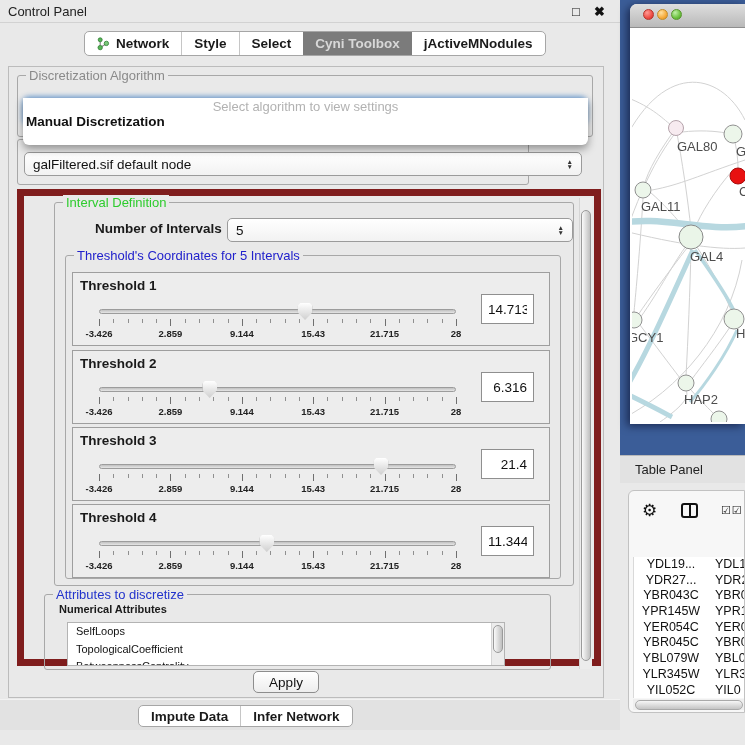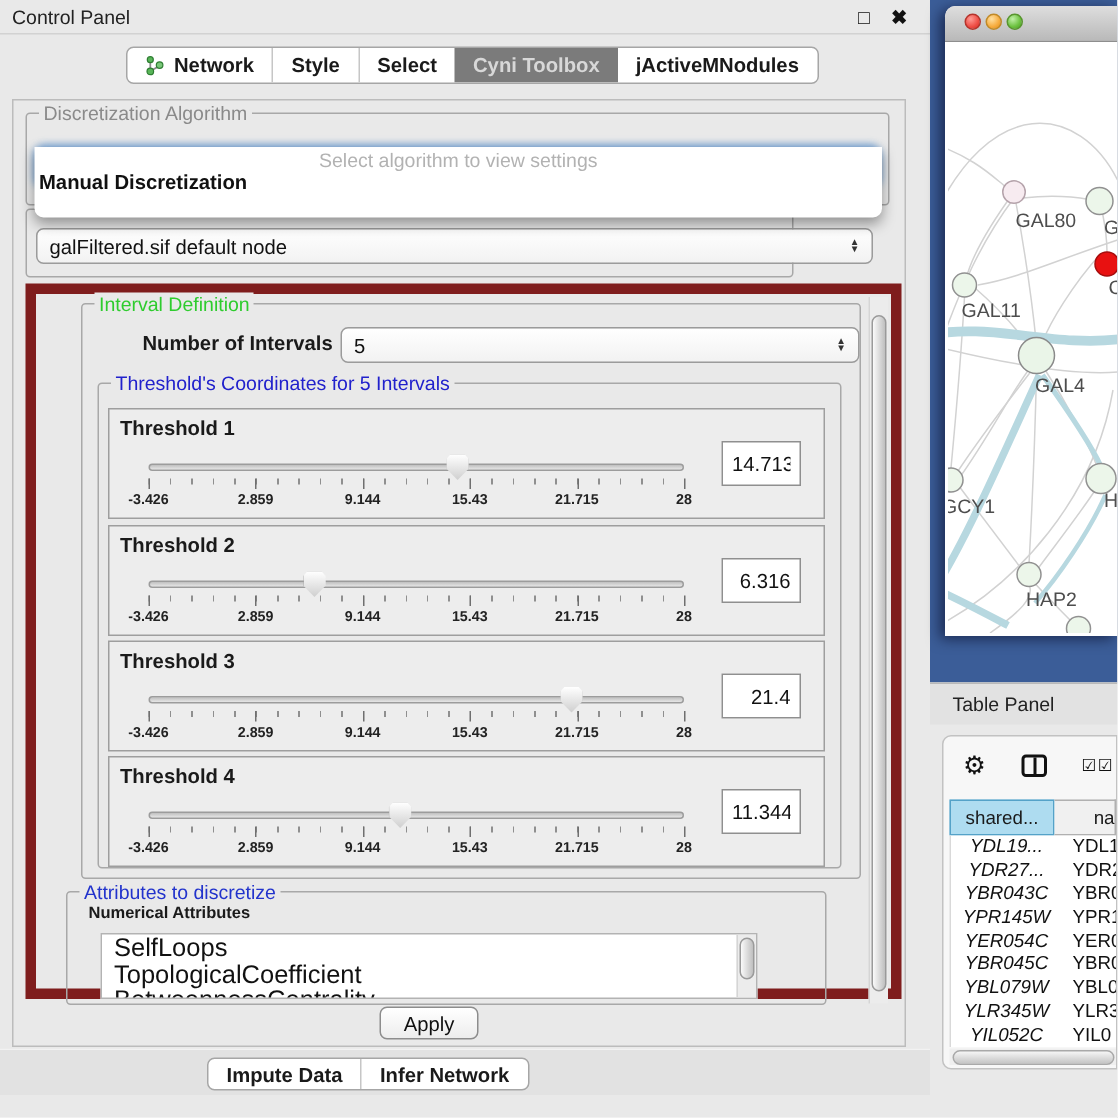--- a/index.html
+++ b/index.html
@@ -74,21 +74,21 @@
   .majortick{position:absolute;top:0;width:1px;height:7px;background:#6f6f6f;}
   .thr-labels{position:absolute;left:26px;top:55px;width:357px;height:12px;}
   .thr-labels span{position:absolute;transform:translateX(-50%);font-size:9.5px;font-weight:bold;color:#222;white-space:nowrap;}
   .p0{left:0;} .p20{left:20%;} .p40{left:40%;} .p60{left:60%;} .p80{left:80%;} .p100{left:100%;}
   .thr-value{position:absolute;left:408px;top:21px;width:53px;height:30px;border:1px solid #8f8f8f;background:#fff;box-sizing:border-box;font-family:"Liberation Sans",sans-serif;font-size:13.5px;text-align:right;padding:0 6px;color:#111;}
 
   #attrs-group{left:20px;top:398px;width:507px;height:76px;}
   #attrs-group > .grouptitle{color:#2233cc;}
   #numattr-title{position:absolute;left:14px;top:8px;font-weight:bold;font-size:11px;text-align:center;}
   #attr-list{position:absolute;left:22px;top:27px;width:438px;height:44px;background:#fff;border:1px solid #b3b3b3;box-sizing:border-box;overflow:hidden;}
-  .attr-item{padding-left:8px;font-size:17px;line-height:17.5px;color:#111;white-space:nowrap;}
+  .attr-item{padding-left:8px;font-size:11px;line-height:17.5px;color:#111;white-space:nowrap;}
   #list-vscroll{right:0;top:0;height:100%;}
   #list-vscroll .vthumb{top:2px;height:26px;}
 
   #apply-btn{position:absolute;left:244px;top:604px;width:64px;height:20px;border:1px solid #8d8d8d;border-radius:5px;background:linear-gradient(#ffffff,#ededed);font-size:13.5px;display:flex;align-items:center;justify-content:center;color:#111;}
 
   
   #right-region{left:620px;top:0;width:125px;height:745px;background:#e9e9e9;}
   #desktop{left:0;top:0;width:125px;height:455px;background:#3b5d98;}
   #net-window{left:10px;top:4px;width:115px;height:420px;border-radius:7px 0 0 0;box-shadow:-3px 2px 9px rgba(0,0,25,.55);overflow:hidden;background:#fff;}
   #net-titlebar{left:0;top:0;width:115px;height:24px;background:linear-gradient(#dedede,#b9b9b9);border-bottom:1px solid #8e8e8e;box-sizing:border-box;}
@@ -108,21 +108,21 @@
   #gear-icon{position:absolute;left:13px;top:9px;font-size:17px;color:#111;}
   #split-icon{position:absolute;left:52px;top:12px;width:17px;height:15px;border:2px solid #111;border-radius:3px;box-sizing:border-box;}
   #split-icon::after{content:"";position:absolute;left:50%;top:0;bottom:0;width:2px;background:#111;transform:translateX(-50%);}
   #check-icons{position:absolute;left:92px;top:13px;font-size:11px;letter-spacing:1px;color:#111;}
   #tp-header{position:absolute;left:4px;top:42px;right:0;height:24px;display:flex;}
   .tp-hcell{box-sizing:border-box;border:1px solid #b0b0b0;background:#f0f0f0;font-size:12.5px;display:flex;align-items:center;height:24px;}
   #tp-hcell-0{width:74px;background:#aedcf0;border-color:#54a2c8;justify-content:center;}
   #tp-hcell-1{flex:1;border-left:none;padding-left:26px;}
   #tp-rows{position:absolute;left:4px;top:66px;right:0;height:141px;background:#fff;overflow:hidden;border-left:1px solid #d9d9d9;}
   .tp-row{display:flex;height:15.7px;line-height:15.7px;font-size:12.5px;color:#111;}
-  .tp-c0{width:74px;text-align:center;white-space:nowrap;overflow:hidden;font-style:italic;}
+  .tp-c0{width:74px;text-align:center;white-space:nowrap;overflow:hidden;}
   .tp-c1{flex:1;padding-left:7px;white-space:nowrap;overflow:hidden;}
   #tp-hscroll{position:absolute;left:4px;top:208px;right:0;height:11px;background:#efefef;}
   #tp-hscroll .hthumb{position:absolute;left:2px;top:1px;height:8px;width:106px;border:1px solid #a9a9a9;border-radius:5px;background:linear-gradient(#f6f6f6,#c4c4c4);}
 </style>
 </head>
 <body>
 
 <div id="root">
 
   <div id="left-window" class="abs">
@@ -413,24 +413,20 @@
     <div id="tablepanel-header" class="abs">
       <span>Table Panel</span>
     </div>
 
     <div id="table-card" class="abs">
       <div id="tp-toolbar">
         <span id="gear-icon">⚙</span>
         <span id="split-icon"></span>
         <span id="check-icons">☑☑</span>
       </div>
-      <div id="tp-header">
-        <div id="tp-hcell-0" class="tp-hcell">shared...</div>
-        <div id="tp-hcell-1" class="tp-hcell">na</div>
-      </div>
       <div id="tp-rows">
         <div class="tp-row">
             <span class="tp-c0">YDL19...</span>
             <span class="tp-c1">YDL1</span>
           </div>
         <div class="tp-row">
             <span class="tp-c0">YDR27...</span>
             <span class="tp-c1">YDR2</span>
           </div>
         <div class="tp-row">

